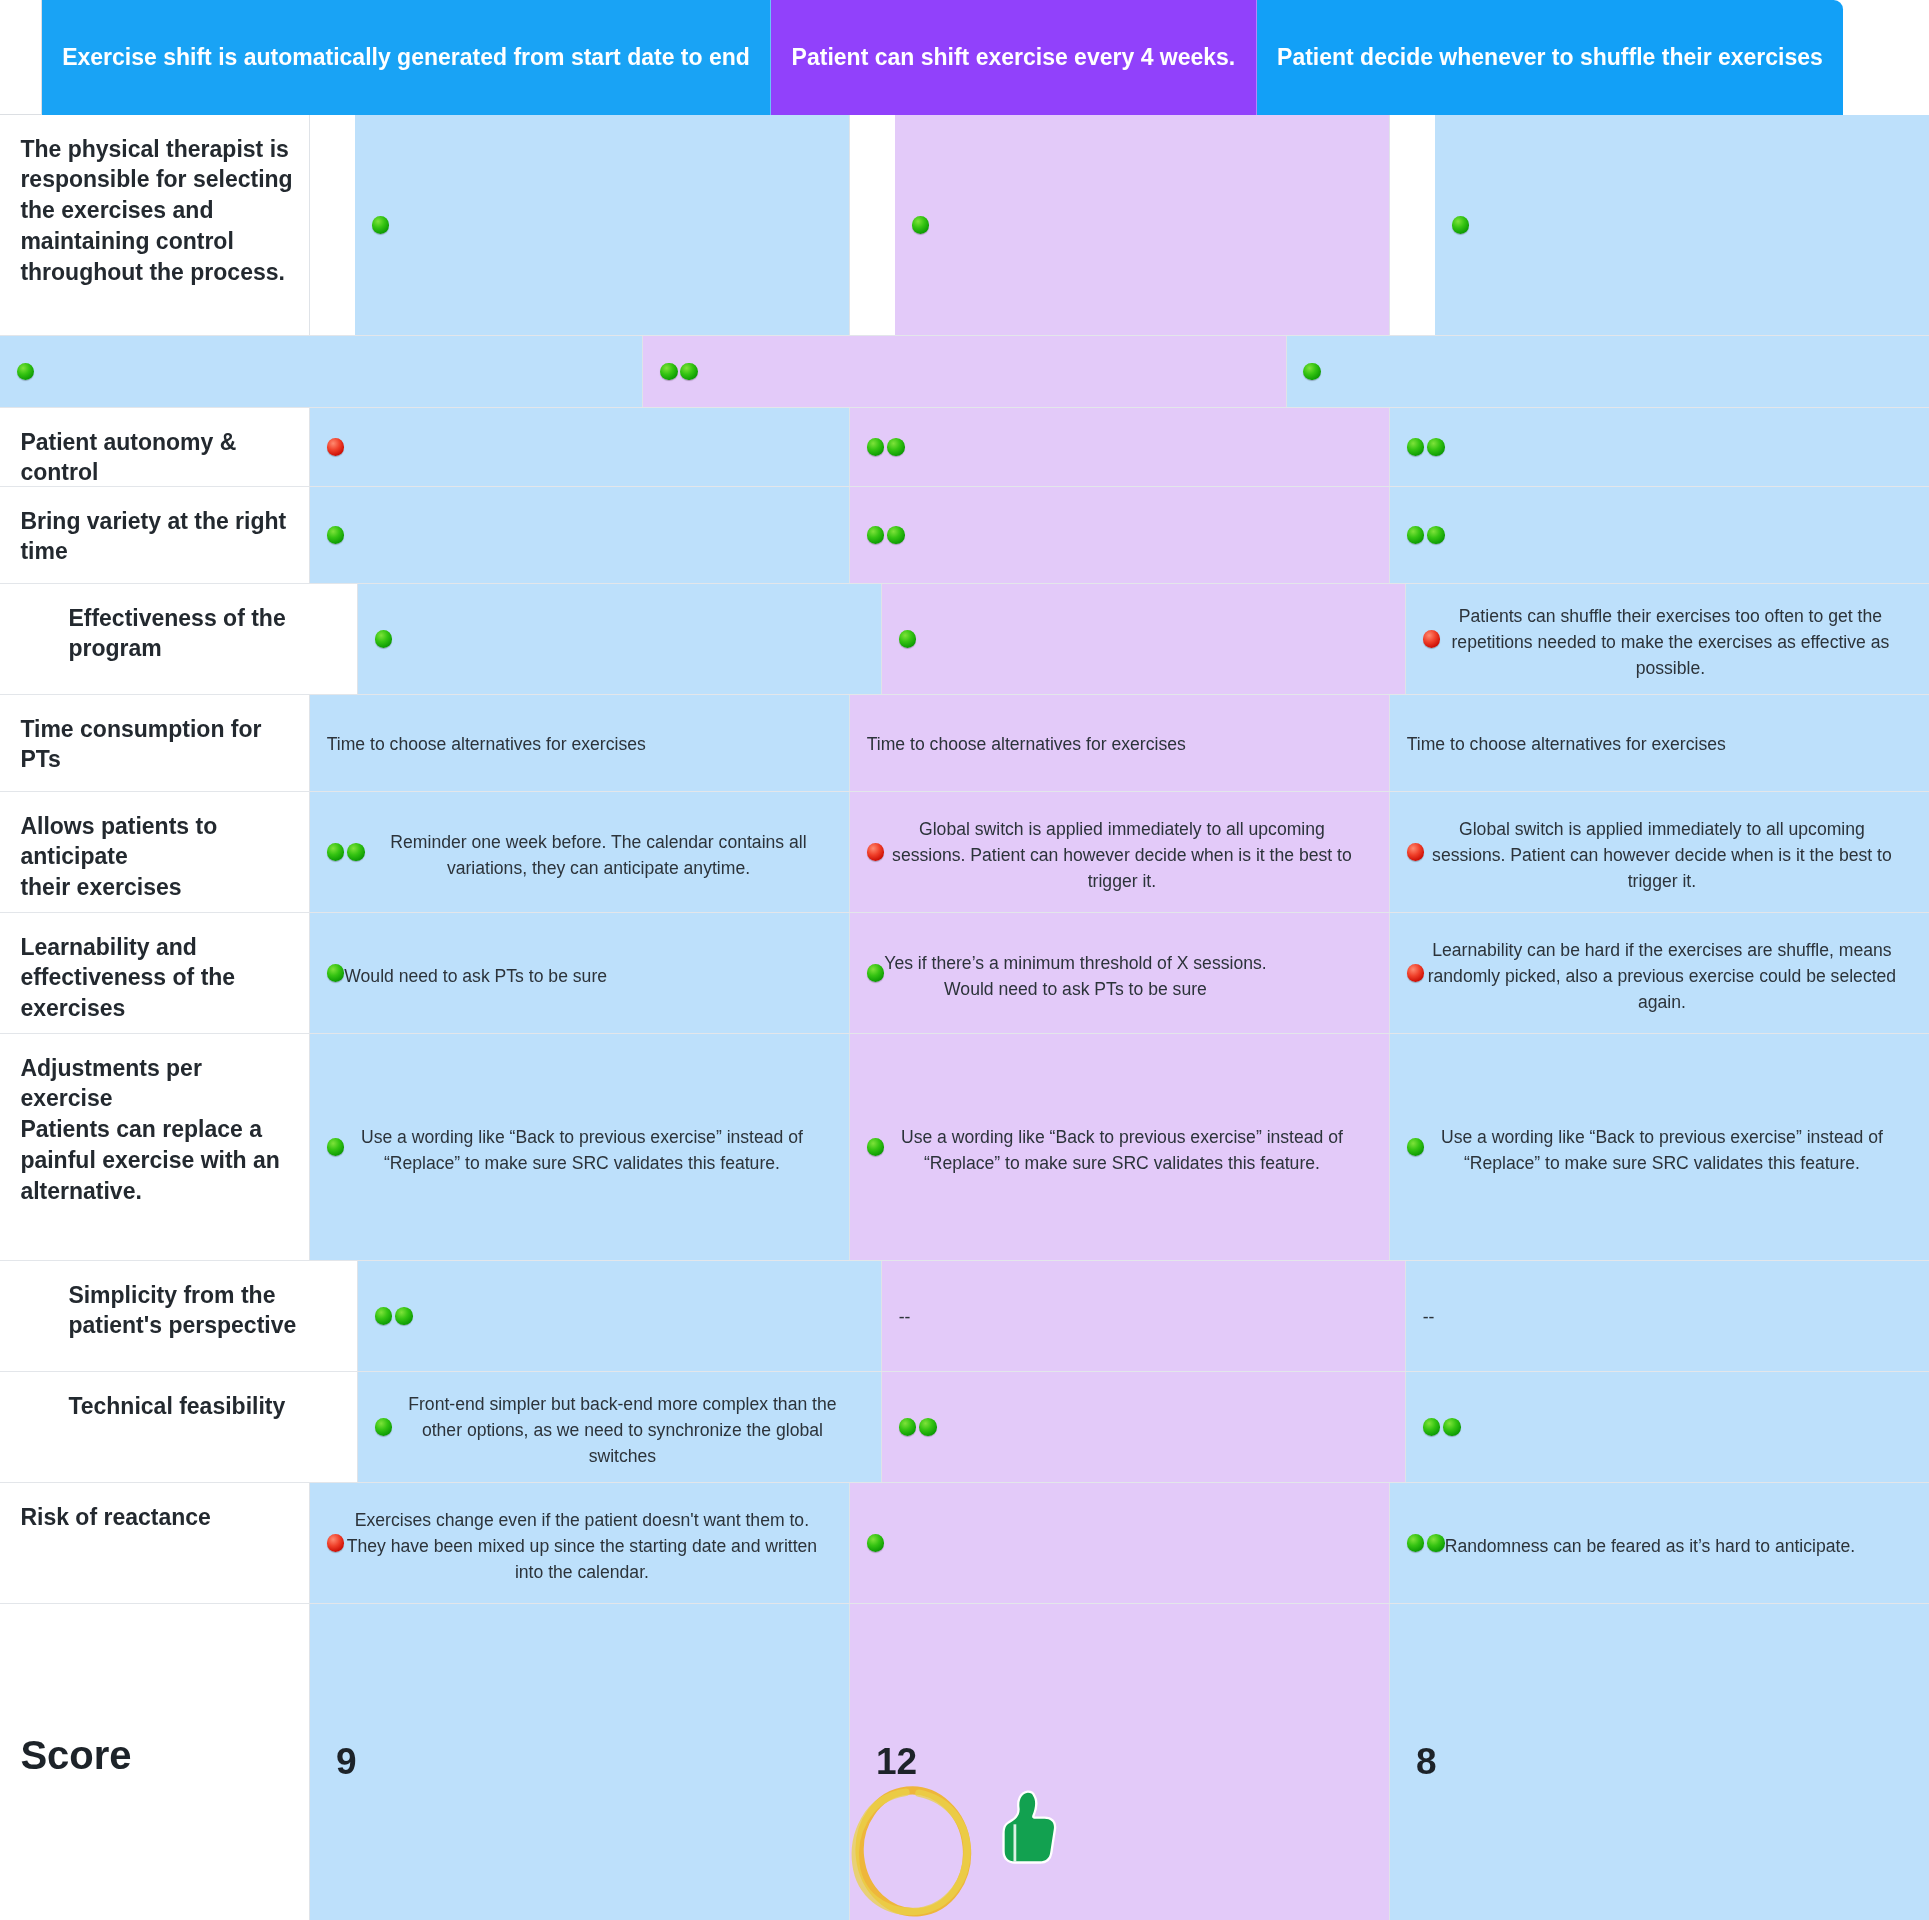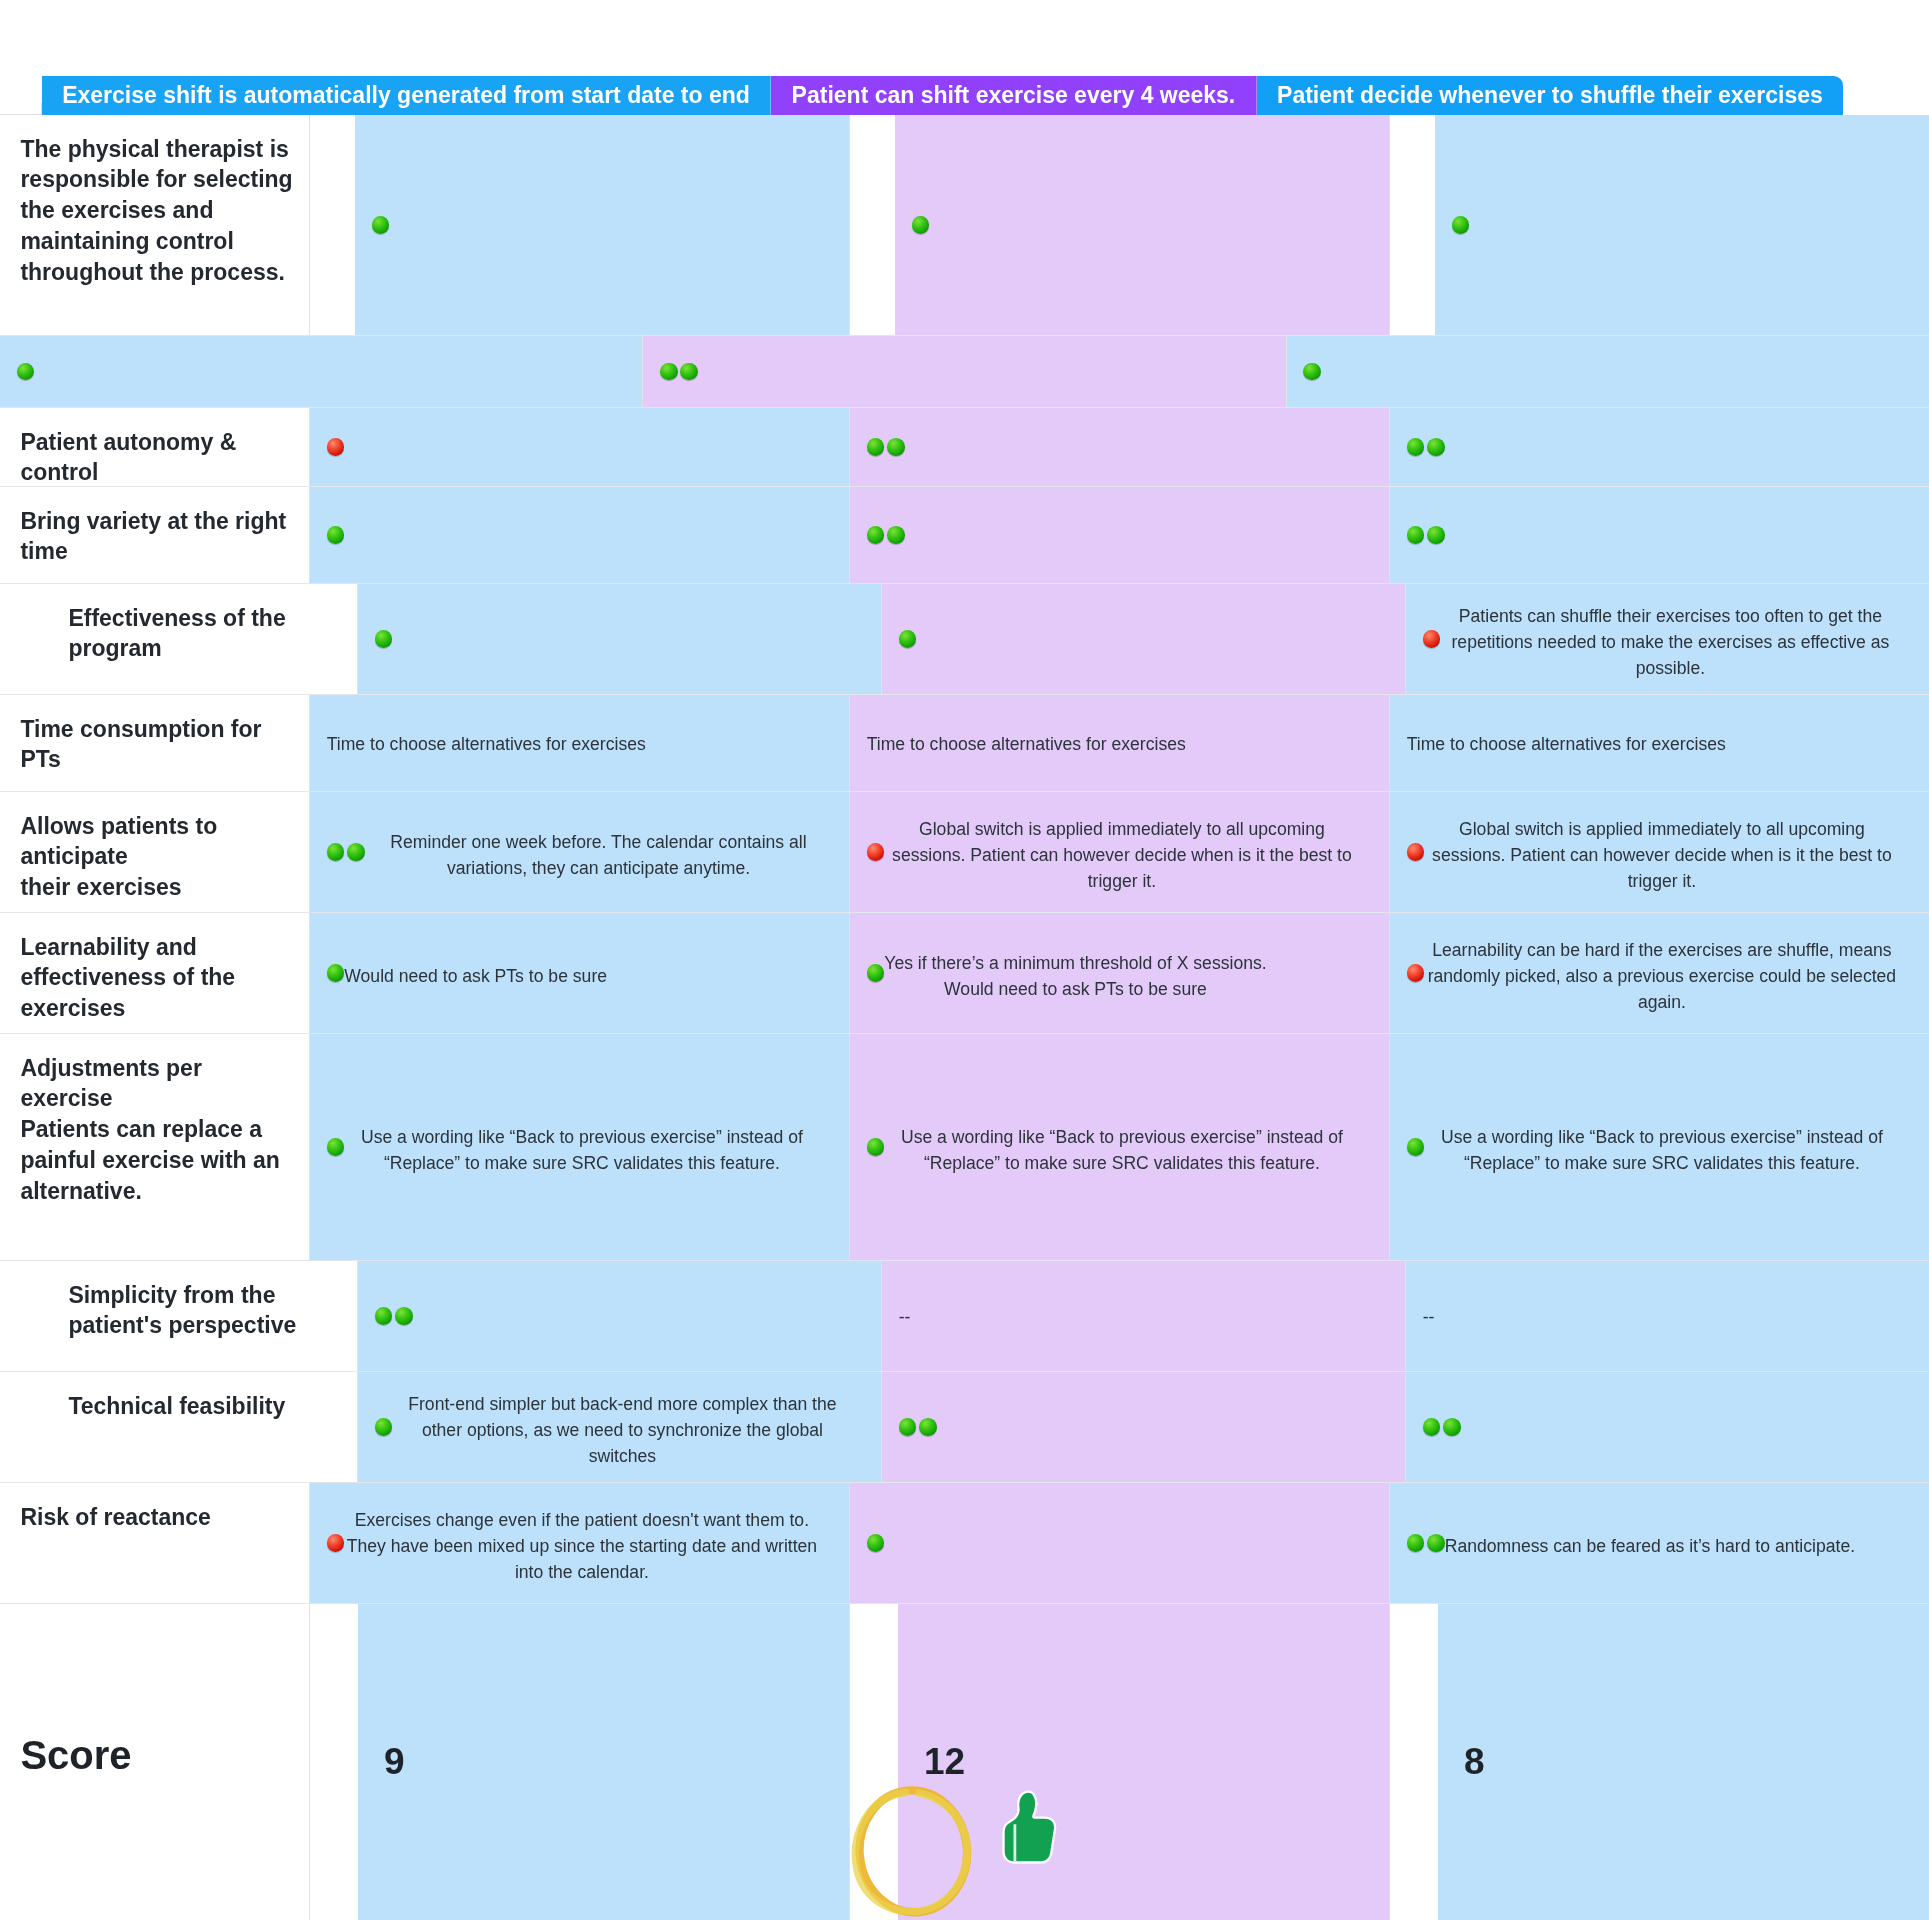--- a/index.html
+++ b/index.html
@@ -18,21 +18,20 @@
     position: relative;
     display: flex;
     flex-direction: column;
   }
 
   
   .header-row {
     display: flex;
     height: 115px;
     flex: 0 0 115px;
-    align-items: flex-end;
   }
   .hdr-cell {
     display: flex;
     align-items: center;
     justify-content: center;
     text-align: center;
     color: #ffffff;
     font-weight: bold;
     font-size: 23px;
     line-height: 1.22;
@@ -134,21 +133,20 @@
   .r-h4 { height: 97px; }
   .r-h5 { height: 111px; padding-left: 48px; }
   .r-h6 { height: 121px; }
   .r-h7 { height: 227px; }
 
   
   .score-row {
     display: flex;
     flex: 1 1 auto;
     min-height: 102px;
-    gap: 48px;
   }
   .score-row .c-criteria { align-items: center; padding-top: 0; }
   .score-label {
     font-weight: bold;
     font-size: 40px;
     color: #1d2329;
   }
   .c-score {
     flex: 1 1 0;
     display: flex;

